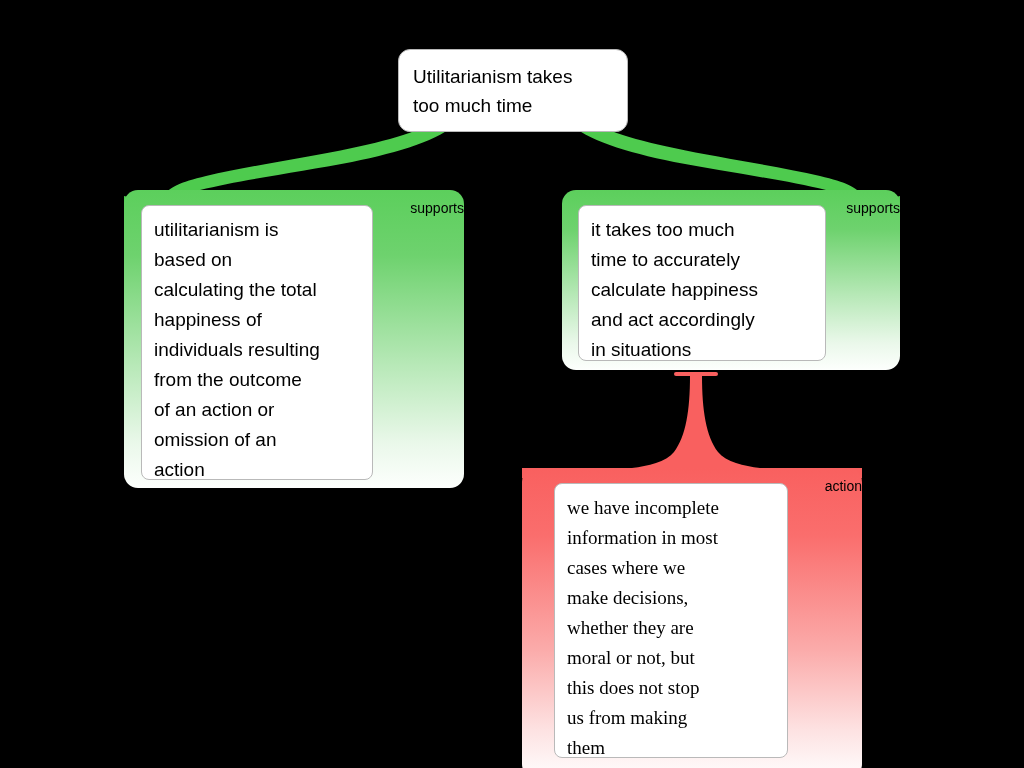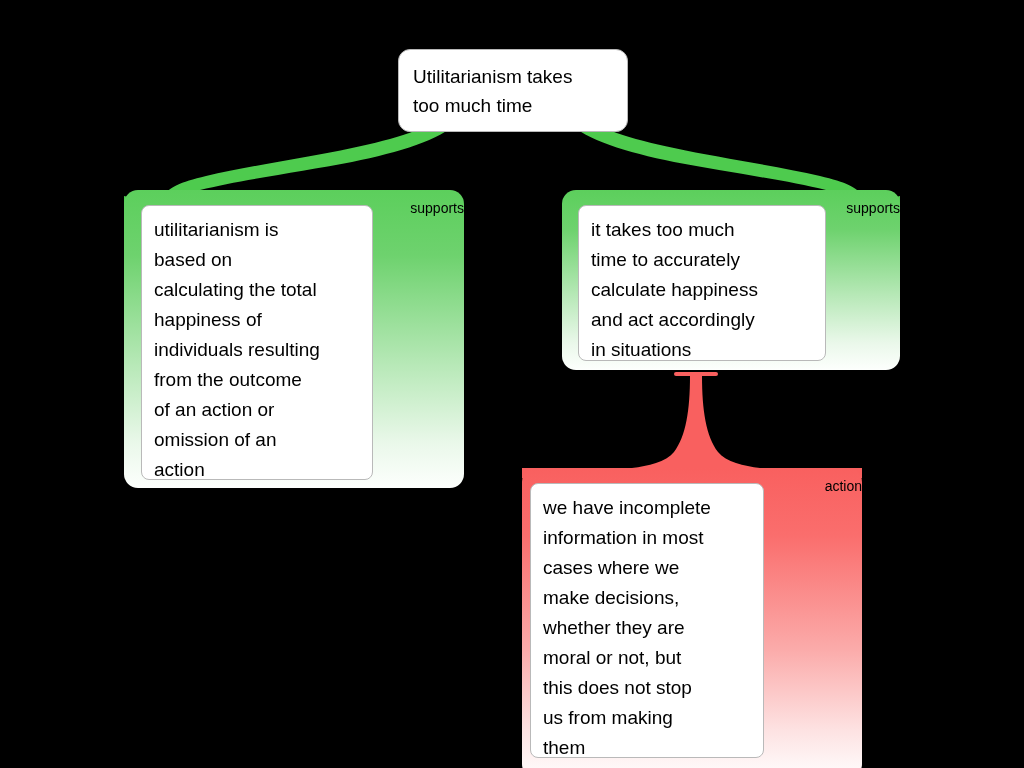--- a/index.html
+++ b/index.html
@@ -148,21 +148,21 @@
       <div class="node-text" style="position:absolute; left:12px; top:9px; right:8px;">it takes too much
 time to accurately
 calculate happiness
 and act accordingly
 in situations</div>
     </div>
   </div>
 
   <div class="panel opposes" style="left:522px; top:468px; width:340px; height:310px;">
     <span class="relation-label">action</span>
-    <div class="node-card" style="left:8px; top:15px; width:234px; height:275px;">
+    <div class="node-card" style="left:32px; top:15px; width:234px; height:275px;font-family:Liberation Serif, serif;">
       <div class="node-text" style="position:absolute; left:12px; top:9px; right:8px;">we have incomplete
 information in most
 cases where we
 make decisions,
 whether they are
 moral or not, but
 this does not stop
 us from making
 them</div>
     </div>

